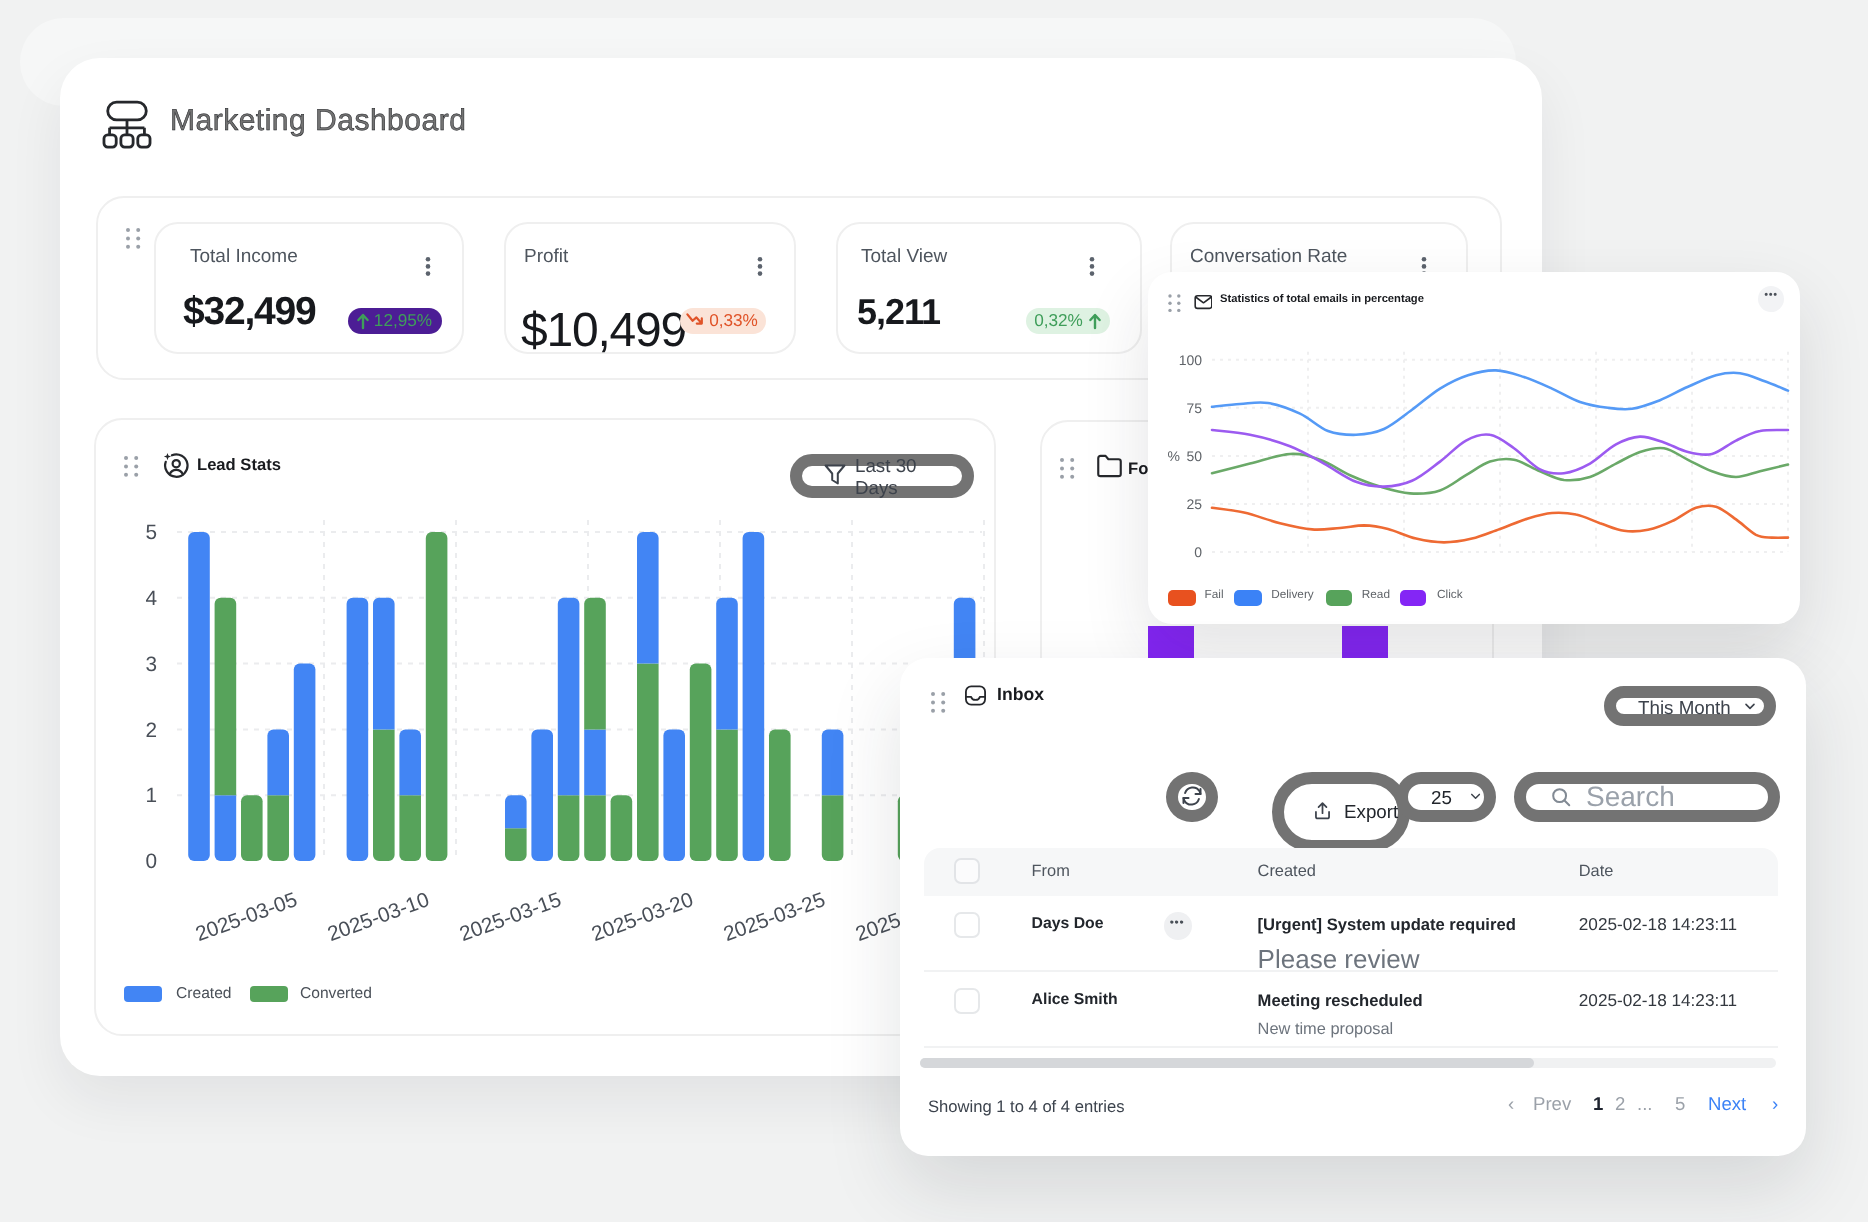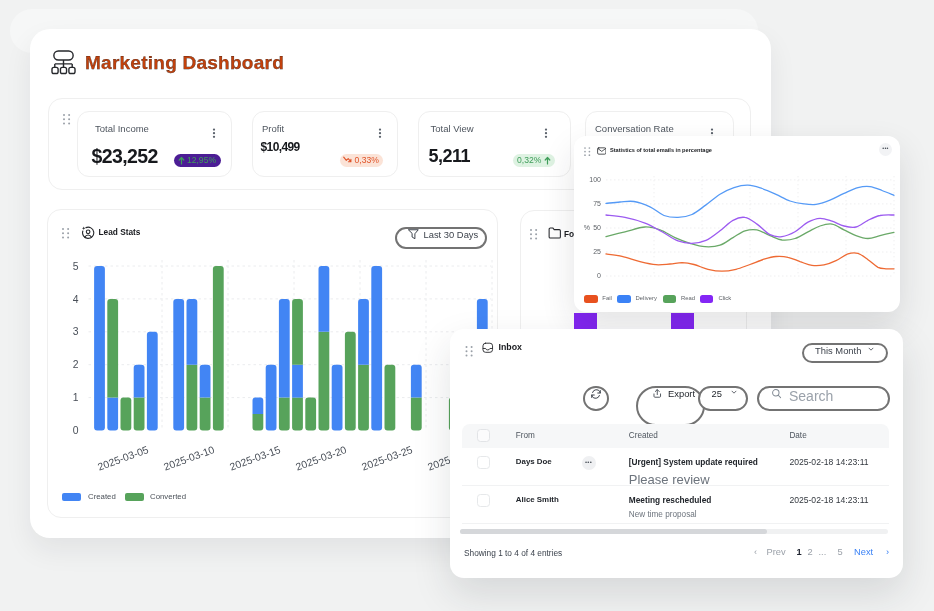--- a/index.html
+++ b/index.html
@@ -2,69 +2,69 @@
 <html><head><meta charset="utf-8">
 <style>
 * { margin:0; padding:0; box-sizing:border-box; }
 html,body { width:934px; height:611px; overflow:hidden; background:#f1f2f2;
   font-family:"Liberation Sans", sans-serif; position:relative; }
 .abs { position:absolute; }
 .card { position:absolute; background:#fff; }
 .bd { border:1px solid #efefef; }
 .pill { position:absolute; border-radius:7px; font-size:8.6px; display:flex; align-items:center; justify-content:center; }
 .pill svg { display:inline-block; }
-.btn { position:absolute; border:2px solid #737373; border-radius:999px; background:#fff; display:flex; }
+.btn { position:absolute; border:6px solid #737373; border-radius:999px; background:#fff; display:flex; align-items:center; }
 svg { display:block; }
 </style></head>
 <body>
 <div class="abs" style="left:10px;top:9px;width:748px;height:44px;border-radius:22px;background:#f6f7f7"></div>
 
 <div class="card" style="left:30px;top:28.5px;width:741px;height:509.5px;border-radius:20px;box-shadow:0 12px 28px rgba(30,35,45,.07)">
   <svg width="25" height="28" viewBox="0 0 24 27" style="position:absolute;left:21px;top:21.5px">
 <g fill="none" stroke="#26282c" stroke-width="1.35">
 <rect x="2.7" y="1" width="18.6" height="8.6" rx="4.3"></rect>
 <path d="M12,9.6 V13.4 M3.6,13.4 H20.4 M3.6,13.4 V16.6 M12,13.4 V16.6 M20.4,13.4 V16.6"></path>
 <rect x="0.9" y="16.8" width="5.9" height="5.9" rx="1.8"></rect>
 <rect x="9.05" y="16.8" width="5.9" height="5.9" rx="1.8"></rect>
 <rect x="17.2" y="16.8" width="5.9" height="5.9" rx="1.8"></rect>
 </g>
     </svg>
-  <div class="abs" style="left:55px;top:23.5px;font-size:19px;letter-spacing:0.25px;color:#c2410c;font-weight:700;-webkit-text-stroke:0.25px #17191d">Marketing Dashboard</div>
+  <div class="abs" style="left:55px;top:23.5px;font-size:15px;letter-spacing:0.25px;color:#737373;font-weight:400;-webkit-text-stroke:0.25px #17191d">Marketing Dashboard</div>
 
   <div class="abs bd" style="left:18px;top:69.5px;width:703px;height:92px;border-radius:14px">
     <svg width="26" height="26" style="position:absolute;left:6px;top:10px">
         <circle cx="9.0" cy="6.0" r="1.0" fill="#9aa0a8"></circle>
         <circle cx="9.0" cy="10.2" r="1.0" fill="#9aa0a8"></circle>
         <circle cx="9.0" cy="14.4" r="1.0" fill="#9aa0a8"></circle>
         <circle cx="14.1" cy="6.0" r="1.0" fill="#9aa0a8"></circle>
         <circle cx="14.1" cy="10.2" r="1.0" fill="#9aa0a8"></circle>
         <circle cx="14.1" cy="14.4" r="1.0" fill="#9aa0a8"></circle>
       </svg>
 
     <div class="abs bd" style="left:27.5px;top:12px;width:155px;height:66px;border-radius:12px">
       <div class="abs" style="left:17.5px;top:10.5px;font-size:9.5px;color:#4e555e">Total Income</div>
       <svg width="10" height="14" style="position:absolute;right:10px;top:13.5px">
           <circle cx="3" cy="3.6" r="1.15" fill="#5c636d"></circle>
           <circle cx="3" cy="7.2" r="1.15" fill="#5c636d"></circle>
           <circle cx="3" cy="10.8" r="1.15" fill="#5c636d"></circle>
         </svg>
-      <div class="abs" style="left:14px;top:33px;font-size:19.5px;font-weight:700;color:#17191d;letter-spacing:-0.6px">$23,252</div>
+      <div class="abs" style="left:14px;top:33px;font-size:19.5px;font-weight:700;color:#17191d;letter-spacing:-0.6px">$32,499</div>
       <div class="pill" style="right:10px;top:41.5px;width:47px;height:13.5px;background:#4c1d95;color:#3f9e5a"><svg width="7" height="9" viewBox="0 0 7 9" style="margin-right:2px">
             <path d="M3.5,8 V1.8 M1.2,4 L3.5,1.5 L5.8,4" stroke="#3f9e5a" stroke-width="1.2" fill="none" stroke-linecap="round" stroke-linejoin="round"></path>
           </svg>12,95%</div>
     </div>
 
     <div class="abs bd" style="left:202.5px;top:12px;width:146px;height:66px;border-radius:12px">
       <div class="abs" style="left:9.5px;top:10.5px;font-size:9.5px;color:#4e555e">Profit</div>
       <svg width="10" height="14" style="position:absolute;right:10px;top:13.5px">
           <circle cx="3" cy="3.6" r="1.15" fill="#5c636d"></circle>
           <circle cx="3" cy="7.2" r="1.15" fill="#5c636d"></circle>
           <circle cx="3" cy="10.8" r="1.15" fill="#5c636d"></circle>
         </svg>
-      <div class="abs" style="left:8px;top:28px;font-size:12px;font-weight:700;color:#17191d;letter-spacing:-0.6px">$10,499</div>
+      <div class="abs" style="left:8px;top:40px;font-size:24px;font-weight:400;color:#17191d;letter-spacing:-0.6px">$10,499</div>
       <div class="pill" style="right:14px;top:41.5px;width:43px;height:13.5px;background:#fbe3d7;color:#e05328"><svg width="9" height="8" viewBox="0 0 9 8" style="margin-right:2.5px">
             <path d="M0.7,1.2 L3.3,4.4 L5.2,2.7 L7.8,5.6 M7.9,3.2 V5.8 H5.4" stroke="#e05328" stroke-width="1.1" fill="none" stroke-linecap="round" stroke-linejoin="round"></path>
           </svg>0,33%</div>
     </div>
 
     <div class="abs bd" style="left:368.5px;top:12px;width:153px;height:66px;border-radius:12px">
       <div class="abs" style="left:12px;top:10.5px;font-size:9.5px;color:#4e555e">Total View</div>
       <svg width="10" height="14" style="position:absolute;right:17px;top:14px">
           <circle cx="3" cy="3.6" r="1.15" fill="#5c636d"></circle>
           <circle cx="3" cy="7.2" r="1.15" fill="#5c636d"></circle>

